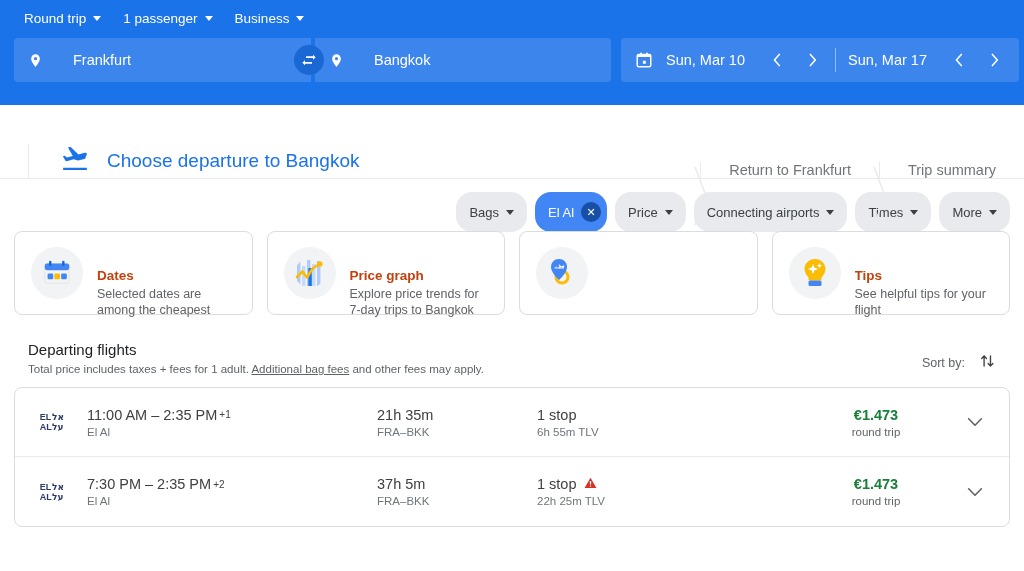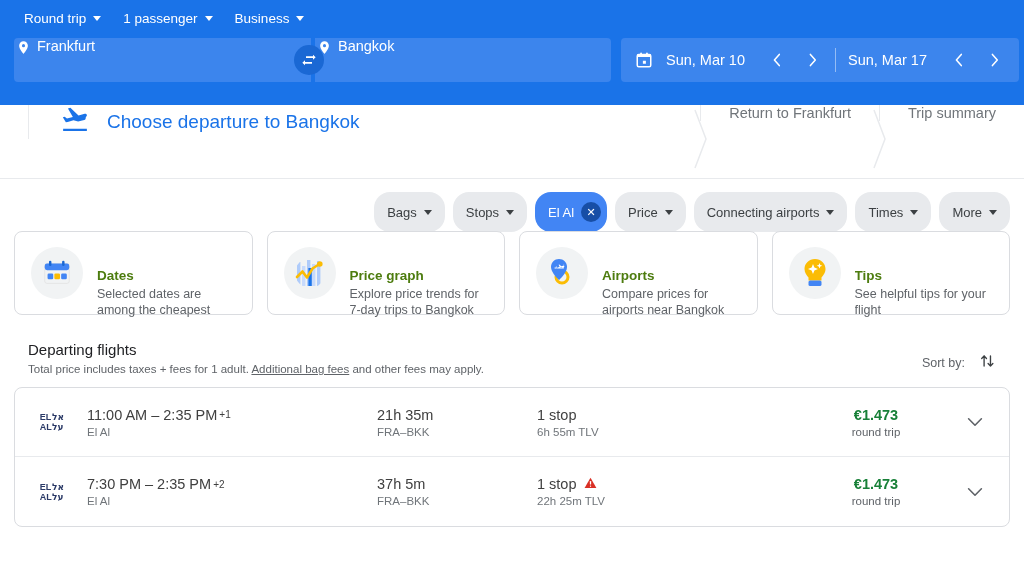--- a/index.html
+++ b/index.html
@@ -56,23 +56,23 @@
   }
   .places-group {
     display: flex;
     flex: 0 0 597px;
     position: relative;
     height: 44px;
   }
   .place-field {
     background: #3c85ed;
     display: flex;
-    align-items: flex-start;
-    gap: 6px;
-    padding: 0 2px;
+    align-items: center;
+    gap: 30px;
+    padding: 0 14px;
     height: 44px;
     cursor: text;
     border-radius: 4px;
   }
   .place-field.origin { flex: 0 0 297px; border-radius: 4px 0 0 4px;}
   .place-field.dest { flex: 1; margin-left: 4px; border-radius: 0 4px 4px 0;}
   .place-text { color: #ffffff; font-size: 14.5px; }
   .pin-icon { flex: 0 0 auto; line-height: 0; }
 
   .swap-btn {
@@ -130,21 +130,21 @@
   }
   .dates-group .date-block.second { flex: 1; }
   .dates-group .date-block.second .date-label { flex: 1; }
 
   
   .steps-bar {
     height: 74px;
     background: #ffffff;
     border-bottom: 1px solid #e8eaed;
     display: flex;
-    align-items: flex-start;
+    align-items: flex-end;
     padding-left: 28px;
   }
   .step {
     display: flex;
     align-items: center;
     gap: 14px;
     position: relative;
     padding: 0 24px 0 0;
   }
   .step.active { border-left: 1px solid #e8eaed; padding-left: 28px; flex: 0 0 auto; }
@@ -233,21 +233,21 @@
     width: 52px; height: 52px;
     border-radius: 50%;
     background: #f1f3f4;
     flex: 0 0 auto;
     display: flex; align-items: center; justify-content: center;
   }
   .insight-text { overflow: hidden; }
   .insight-head {
     font-size: 13.5px;
     font-weight: bold;
-    color: #4d7c0f;
+    color: #c2410c;
     margin-bottom: 3px;
     margin-top: 40px;
   }
   .insight-sub {
     font-size: 12.5px;
     color: #5f6368;
     line-height: 1.32;
   }
 
   
@@ -445,24 +445,20 @@
           <path d="M1 8 L12 37 L1 66" fill="none" stroke="#e8eaed" stroke-width="1.5"></path>
         </svg>
     </span>
     <span>Trip summary</span>
   </div>
 </div>
 
 <div class="filters-row">
   <div class="chip">
     <span>Bags</span>
-    <span class="caret-dark"></span>
-  </div>
-  <div class="chip">
-    <span>Stops</span>
     <span class="caret-dark"></span>
   </div>
   <div class="chip selected">
     <span>El Al</span>
     <span class="chip-close">✕</span>
   </div>
   <div class="chip">
     <span>Price</span>
     <span class="caret-dark"></span>
   </div>
@@ -529,24 +525,20 @@
     </div>
 
     <div class="insight-card">
       <span class="insight-icon">
         <svg width="36" height="36" viewBox="0 0 36 36">
           <circle cx="18" cy="22" r="6" fill="none" stroke="#fbbc04" stroke-width="3"></circle>
           <path d="M15 4 C10.5 4 7 7.5 7 12 C7 18 15 25 15 25 C15 25 23 18 23 12 C23 7.5 19.5 4 15 4 Z" fill="#4285f4"></path>
           <path fill="#ffffff" d="M10.6 12.6h9.2v1h-9.2z M19.6 9.2c.35-.1.55.1.5.45l-.2.9-2.6.7-1.9-1.8-.8.22 1.1 2-2.3.62-1-.75-.7.18.85 1.5 2.8-.75 1.9.52 2.6-.7c.35-.1.55-.45.45-.8l-.3-1.35z"></path>
         </svg>
       </span>
-      <span class="insight-text">
-        <span class="insight-head" style="display:block">Airports</span>
-        <span class="insight-sub" style="display:block">Compare prices for airports near Bangkok</span>
-      </span>
     </div>
 
     <div class="insight-card">
       <span class="insight-icon">
         <svg width="32" height="34" viewBox="0 0 32 34">
           <path d="M16 3 C10 3 5.5 7.5 5.5 13 C5.5 17 8 19.5 9.5 21.5 L9.5 24.5 L22.5 24.5 L22.5 21.5 C24 19.5 26.5 17 26.5 13 C26.5 7.5 22 3 16 3 Z" fill="#fbbc04"></path>
           <rect x="9.5" y="24.5" width="13" height="5.5" rx="1.6" fill="#4285f4"></rect>
           <path d="M14 8 L15.4 11.6 L19 13 L15.4 14.4 L14 18 L12.6 14.4 L9 13 L12.6 11.6 Z" fill="#ffffff"></path>
           <path d="M20.5 7 L21.3 9 L23.3 9.8 L21.3 10.6 L20.5 12.6 L19.7 10.6 L17.7 9.8 L19.7 9 Z" fill="#ffffff"></path>
         </svg>

